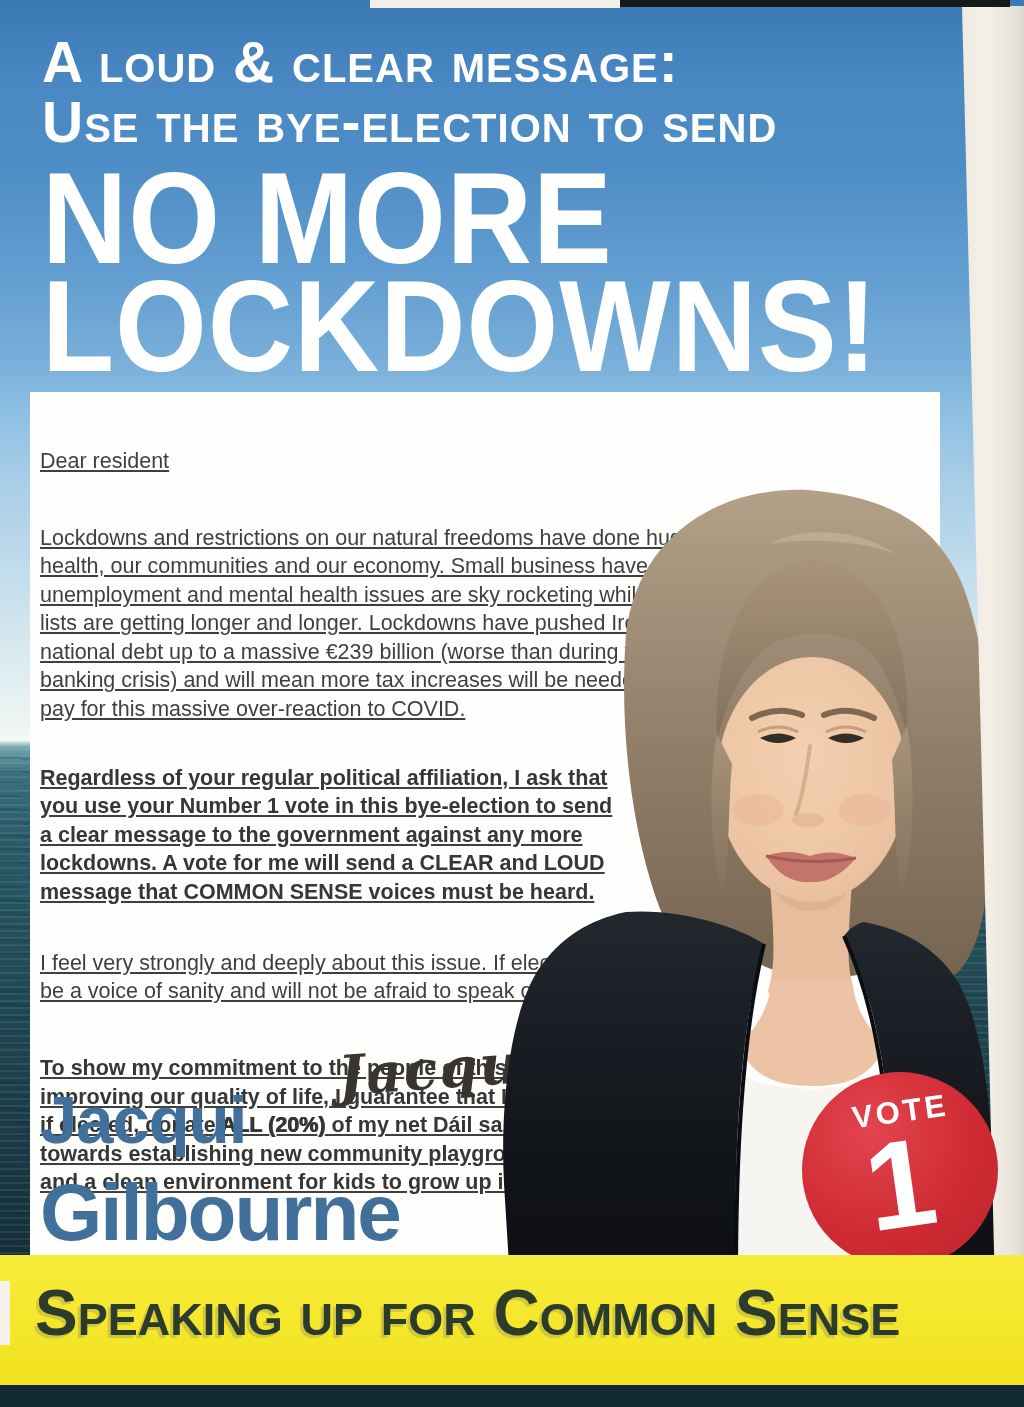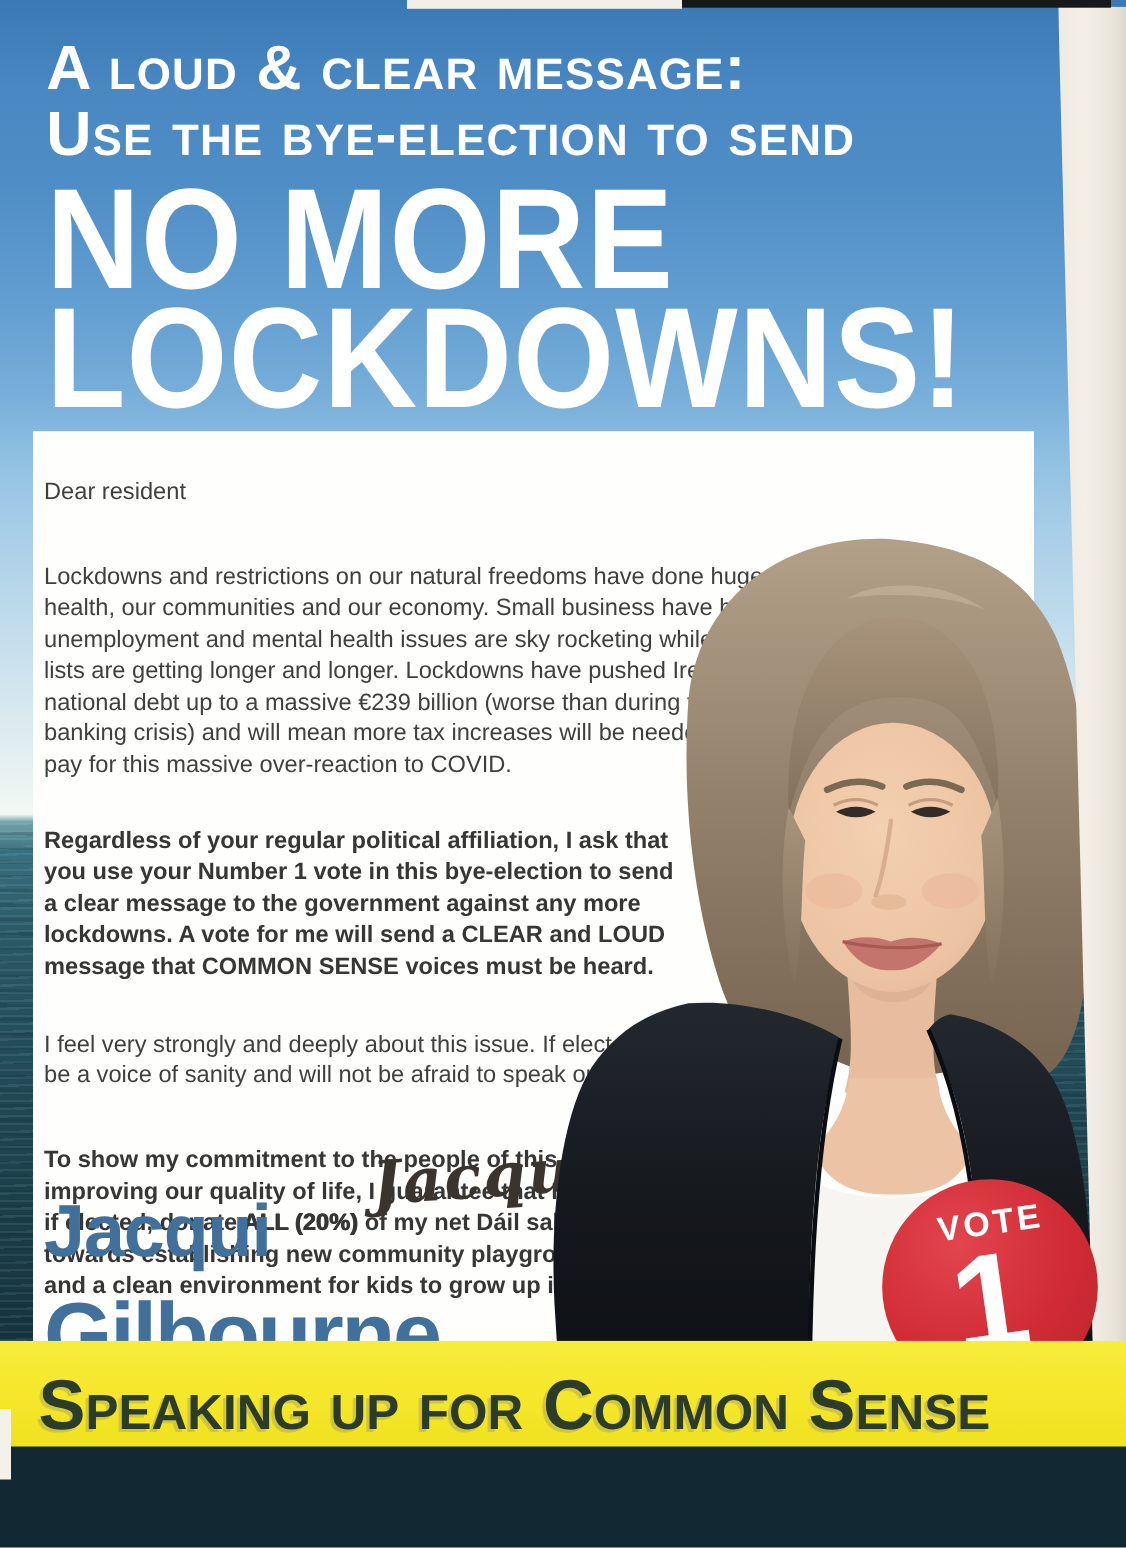--- a/index.html
+++ b/index.html
@@ -24,43 +24,43 @@
       repeating-linear-gradient(181deg, rgba(10,40,50,.30) 0 3px, rgba(10,40,50,0) 3px 13px);
   }
   
   .headline{position:absolute;left:42px;top:32px;color:#fff;}
   .hl-kicker{font-size:57px;font-weight:700;font-variant:small-caps;
     letter-spacing:1px;line-height:60px;white-space:nowrap;}
   .hl-big{margin-top:12px;font-size:118px;font-weight:700;letter-spacing:1px;
     line-height:98px;transform:scaleY(1.10);transform-origin:0 0;white-space:nowrap;}
   
   .content-box{position:absolute;left:30px;top:392px;width:910px;height:889px;background:#fefefd;}
-  .letter{position:absolute;left:40px;top:404px;width:905px;color:#3f3f3f;
-    font-size:21.5px;line-height:28.5px;white-space:pre-line;}
+  .letter{position:absolute;left:40px;top:418px;width:905px;color:#3f3f3f;
+    font-size:21.5px;line-height:28.5px;white-space:pre-line;text-decoration:underline;}
   .salutation{margin:0 0 20px 0;}
   .para{margin:0 0 12px 0;}
   .para.b{font-weight:700;color:#363636;margin-bottom:10px;}
   .para.b2{font-weight:700;color:#363636;margin-top:4px;}
   .para.gap{margin-top:4px;margin-bottom:16px;}
   .emph{text-shadow:.4px 0 0 currentColor,-.4px 0 0 currentColor;}
   
   .signature{position:absolute;left:338px;top:1036px;
     font-family:"DejaVu Serif",serif;font-style:italic;font-weight:700;
     font-size:55px;color:#3a342e;transform:rotate(-4deg);letter-spacing:2px;}
   .name{position:absolute;left:40px;top:1086px;color:#41709b;font-weight:700;line-height:1;}
   .name .first{font-size:67px;letter-spacing:-1px;}
   .name .last{font-size:80px;letter-spacing:-2px;margin-top:20px;}
   
   .badge{position:absolute;left:802px;top:1072px;width:196px;height:196px;border-radius:50%;
     background:radial-gradient(circle at 35% 30%, #e2454e 0%, #d02b34 55%, #b9242d 100%);
     color:#fff;display:flex;flex-direction:column;align-items:center;z-index:6;}
   .badge .vote{margin-top:22px;font-size:31px;font-weight:700;letter-spacing:3px;transform:rotate(-8deg);}
   .badge .one{font-size:124px;font-weight:700;line-height:.88;transform:rotate(-8deg);}
   
-  .banner{position:absolute;left:0;top:1219px;width:1024px;height:96px;
+  .banner{position:absolute;left:0;top:1255px;width:1024px;height:130px;
     background:linear-gradient(180deg,#f8ec3c 0%,#f6e82e 40%,#f0e21f 100%);z-index:7;}
   .banner .slogan{margin:6px 0 0 35px;font-variant:small-caps;font-weight:700;
     font-size:64px;line-height:104px;color:#2c3c2b;white-space:nowrap;
     text-shadow:-3px 3px 0 rgba(120,120,110,.28);}
   
   .scan-right{position:absolute;top:6px;right:0;width:62px;height:1275px;z-index:5;
     background:linear-gradient(90deg,#efebe1,#f3efe7 40%,#e8e3d9 85%,#dcd7cd);
     clip-path:polygon(0 0,100% 0,100% 100%,53% 100%);}
   .scan-top-black{position:absolute;top:0;left:620px;width:390px;height:7px;background:#17181a;z-index:6;}
   .scan-top-white{position:absolute;top:0;left:370px;width:250px;height:8px;background:#f2efe9;z-index:6;}

